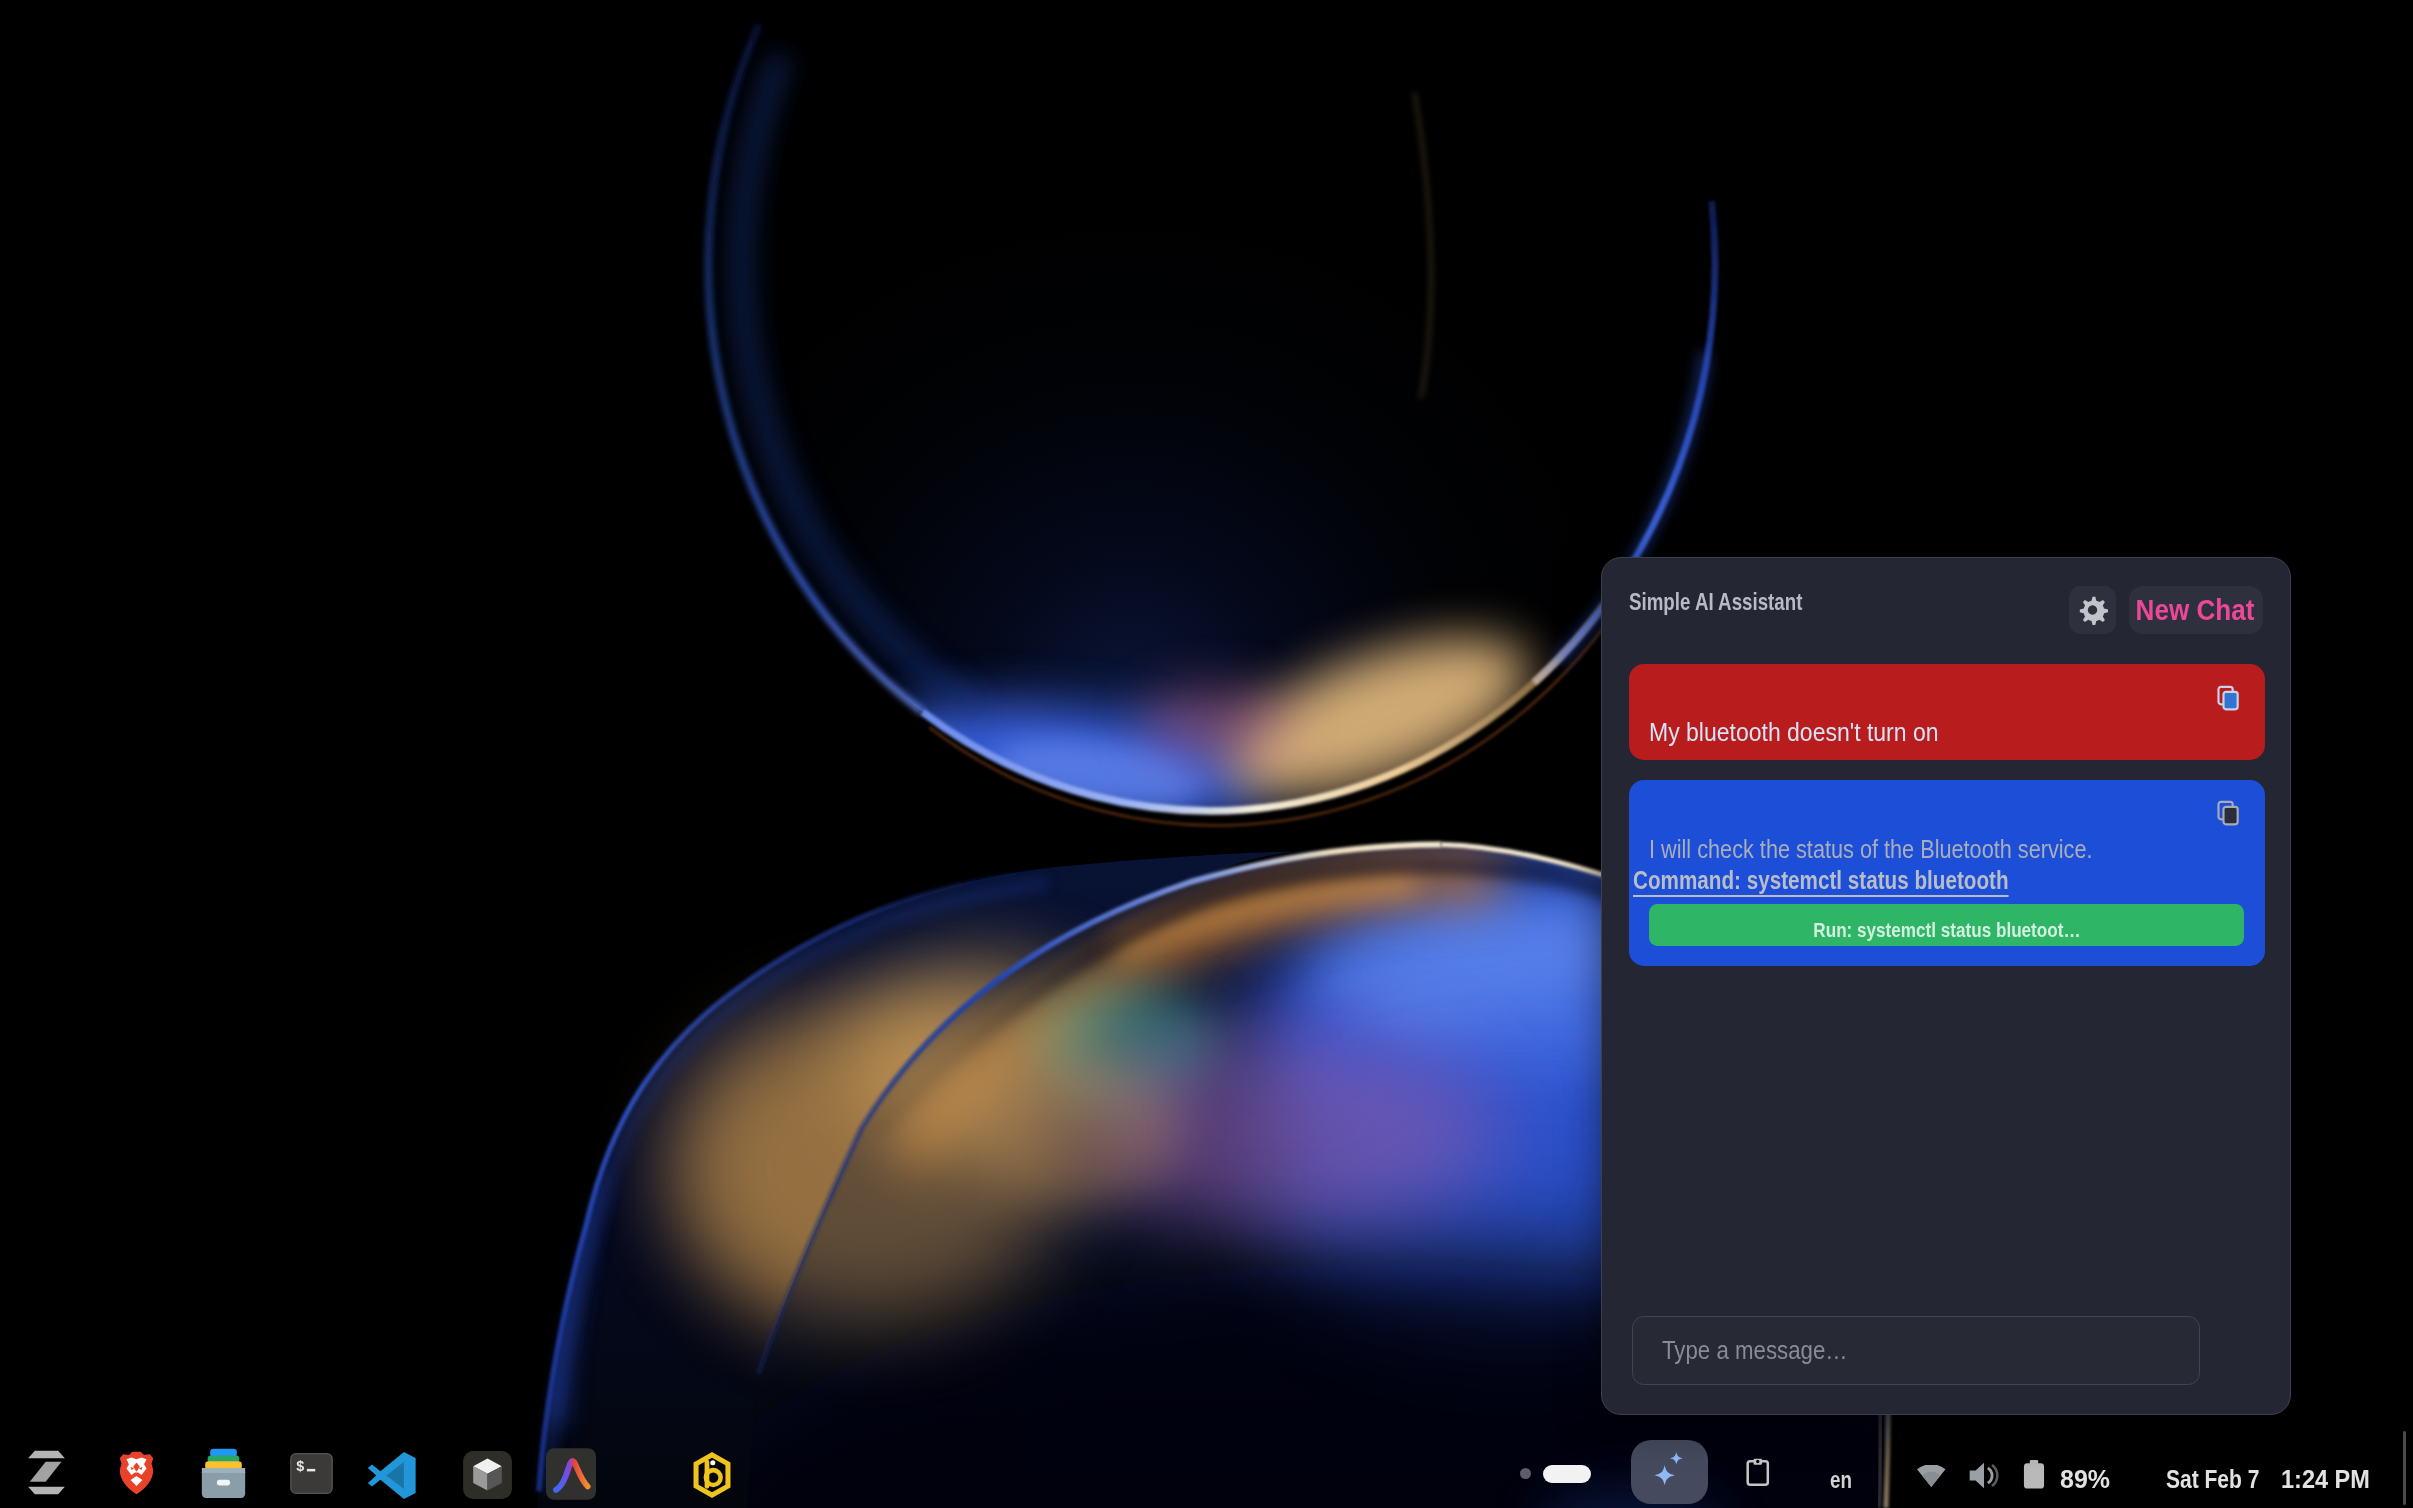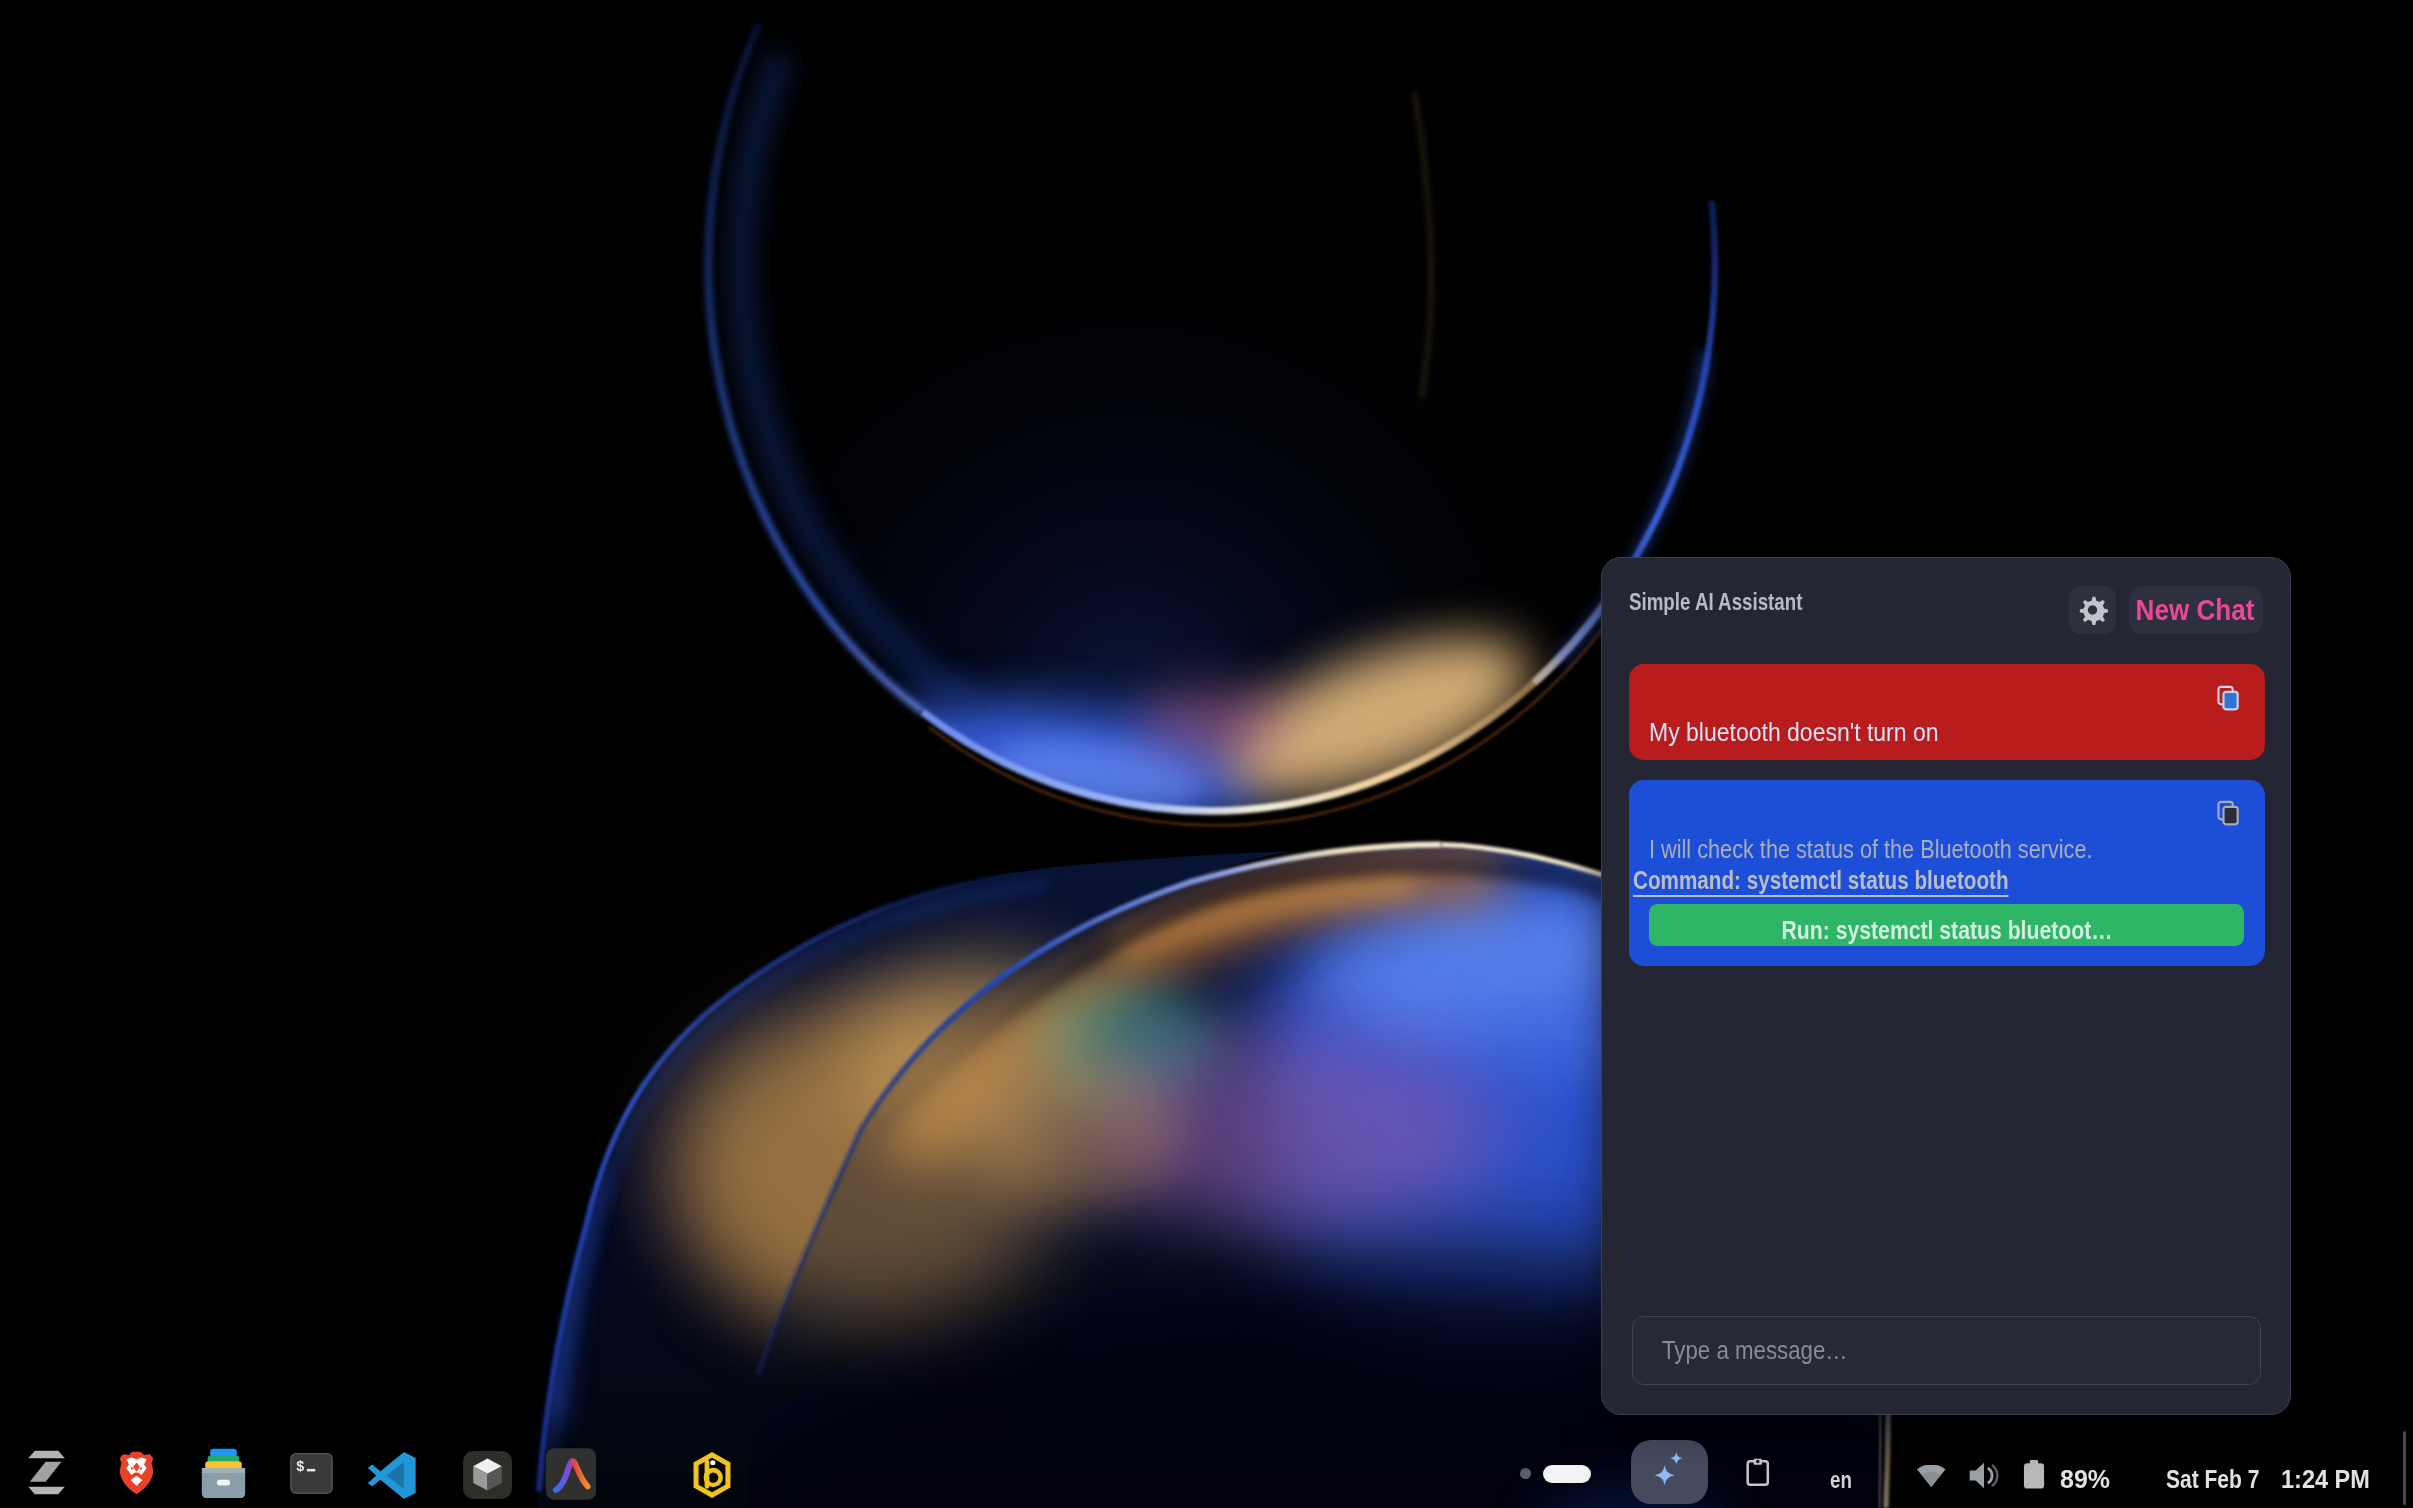--- a/index.html
+++ b/index.html
@@ -18,23 +18,23 @@
   .ubub{position:absolute;left:27px;top:106px;width:636px;height:96px;border-radius:15px;background:#b91c1c;}
   .ubub .txt{position:absolute;left:20px;top:54px;font-size:25px;color:#d6e3f7;}
   .ubub .sx{transform:scaleX(0.92);}
   .abub{position:absolute;left:27px;top:222px;width:636px;height:186px;border-radius:15px;background:#1d4ed8;}
   .abub .l1{position:absolute;left:20px;top:54px;font-size:26px;color:#a9aeb9;}
   .abub .l1 .sx{transform:scaleX(0.834);}
   .abub .l2{position:absolute;left:4px;top:85px;font-size:26px;font-weight:bold;color:#b9bdc7;}
   .abub .l2 .sx{transform:scaleX(0.795);text-decoration:underline;text-underline-offset:5.9px;
     text-decoration-thickness:1.7px;}
   .runbtn{position:absolute;left:20px;top:124px;width:595px;height:42px;border-radius:8.4px;background:#2eb566;
-    color:#d2efdf;font-size:26px;font-weight:bold;text-align:center;line-height:52px;}
+    color:#d2efdf;font-size:21px;font-weight:bold;text-align:center;line-height:52px;}
   .runbtn .sx{transform:scaleX(0.815);transform-origin:center;}
-  .inputbox{position:absolute;left:30px;top:758px;width:629px;height:69px;box-sizing:border-box;
+  .inputbox{position:absolute;left:30px;top:758px;width:568px;height:69px;box-sizing:border-box;
     border:1.7px solid #42444f;border-radius:11.7px;background:#272934;text-align:center;}
   .inputbox > span{position:absolute;left:28.5px;top:19px;font-size:25px;color:#888c98;}
   .inputbox .sx{transform:scaleX(0.89);}
   .cicon{position:absolute;}
   .tb{position:absolute;}
   .tbtxt{position:absolute;color:#e2e2e2;font-size:25px;font-weight:bold;white-space:nowrap;}
 </style>
 </head>
 <body>
 <div id="stage">

